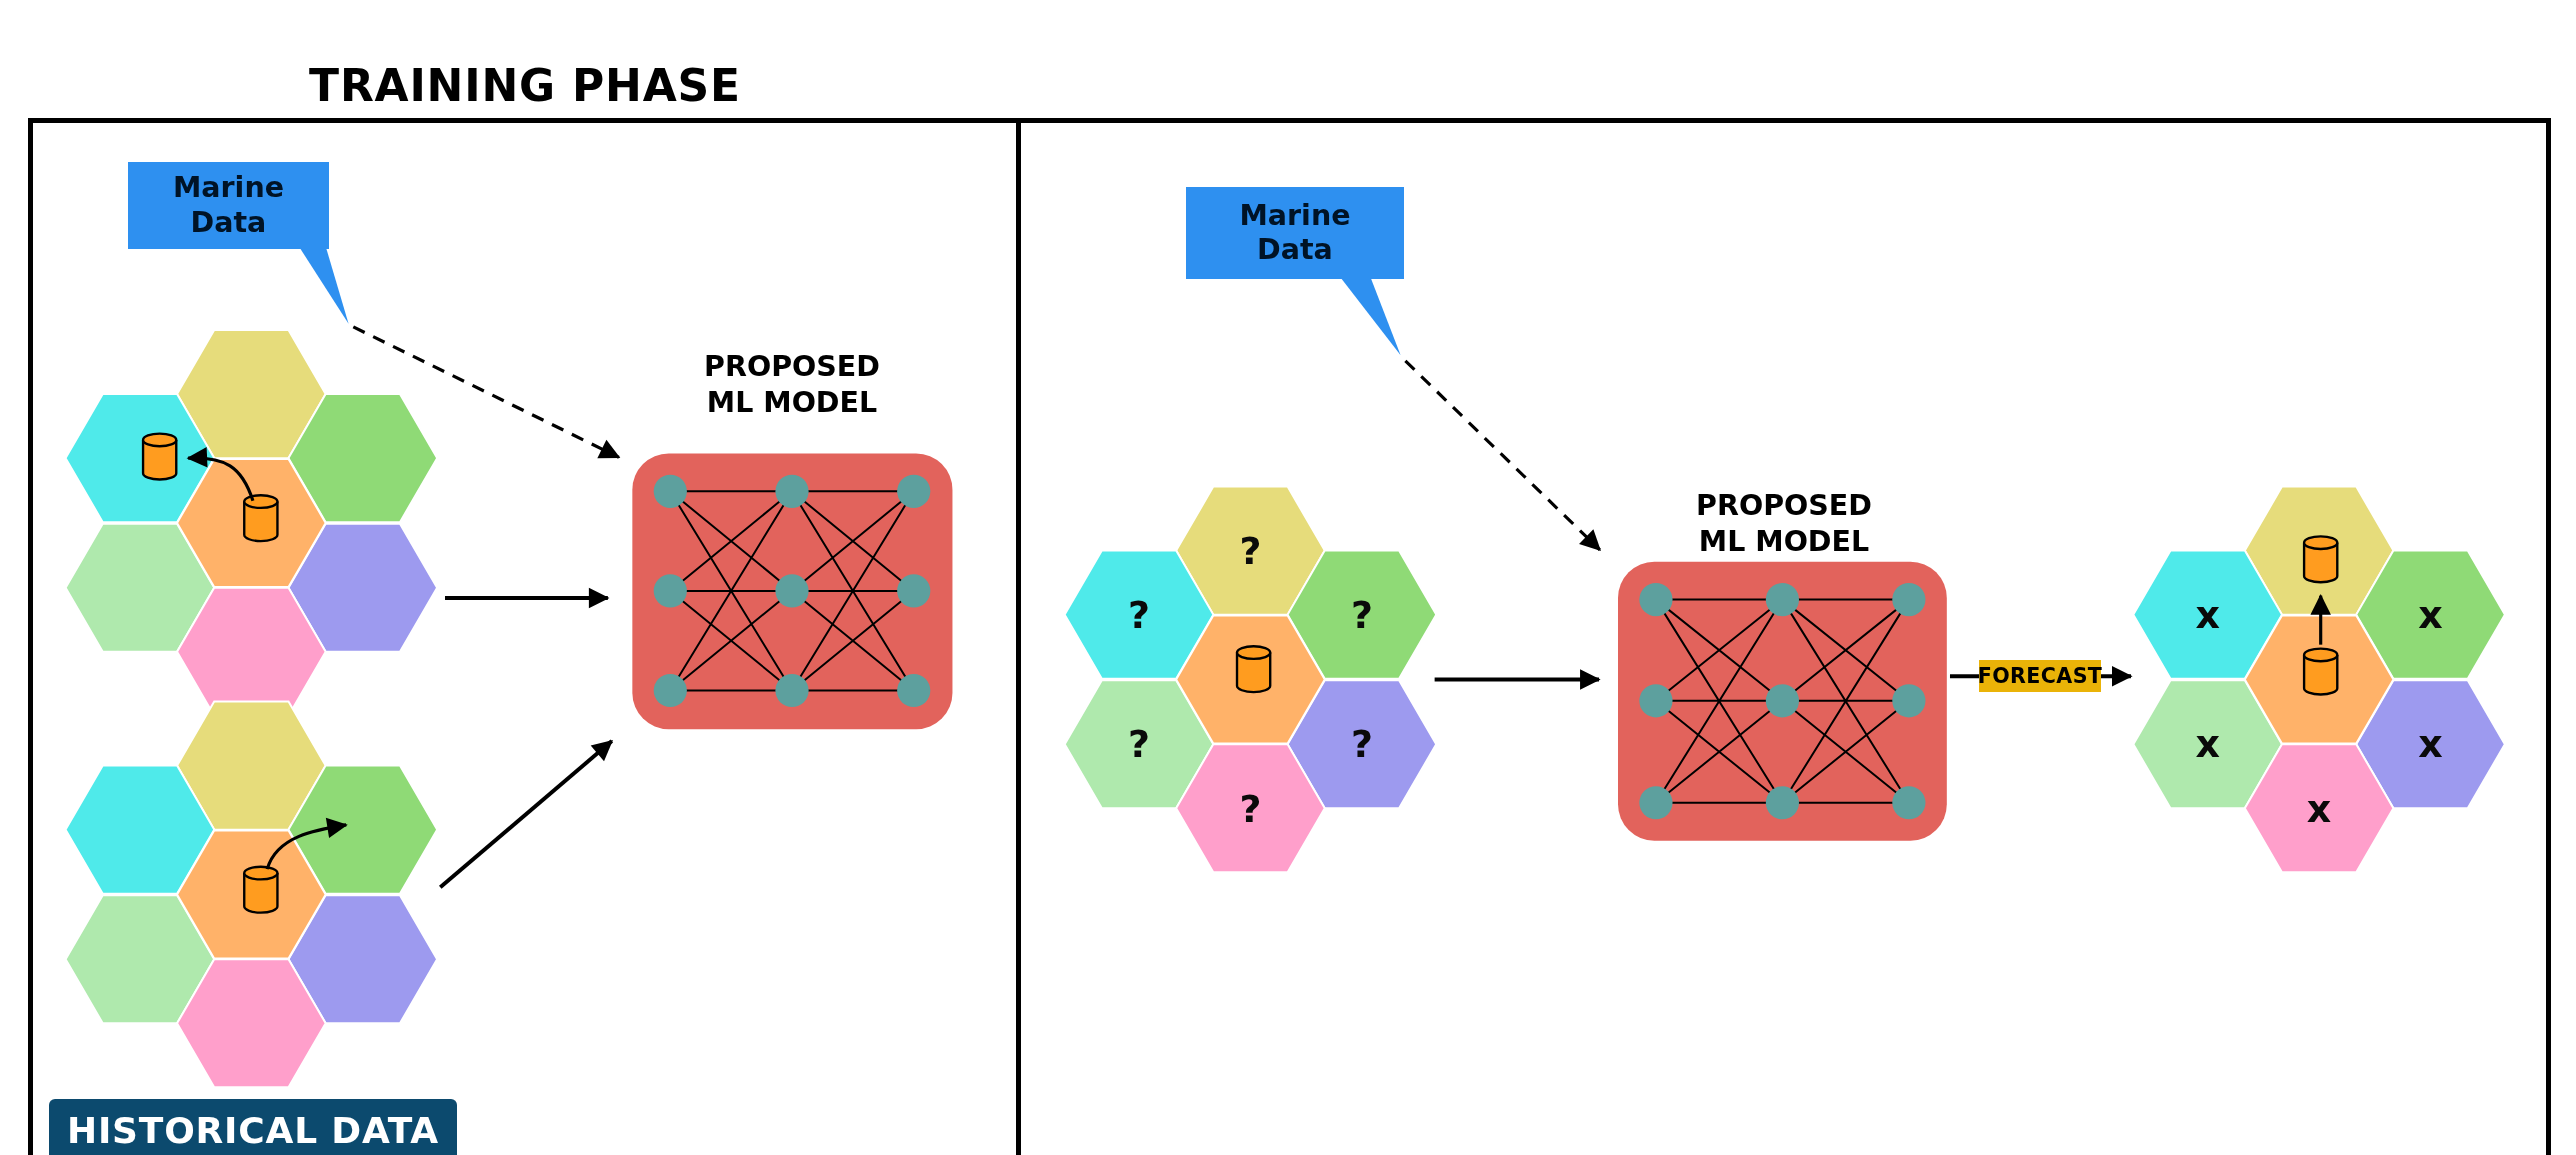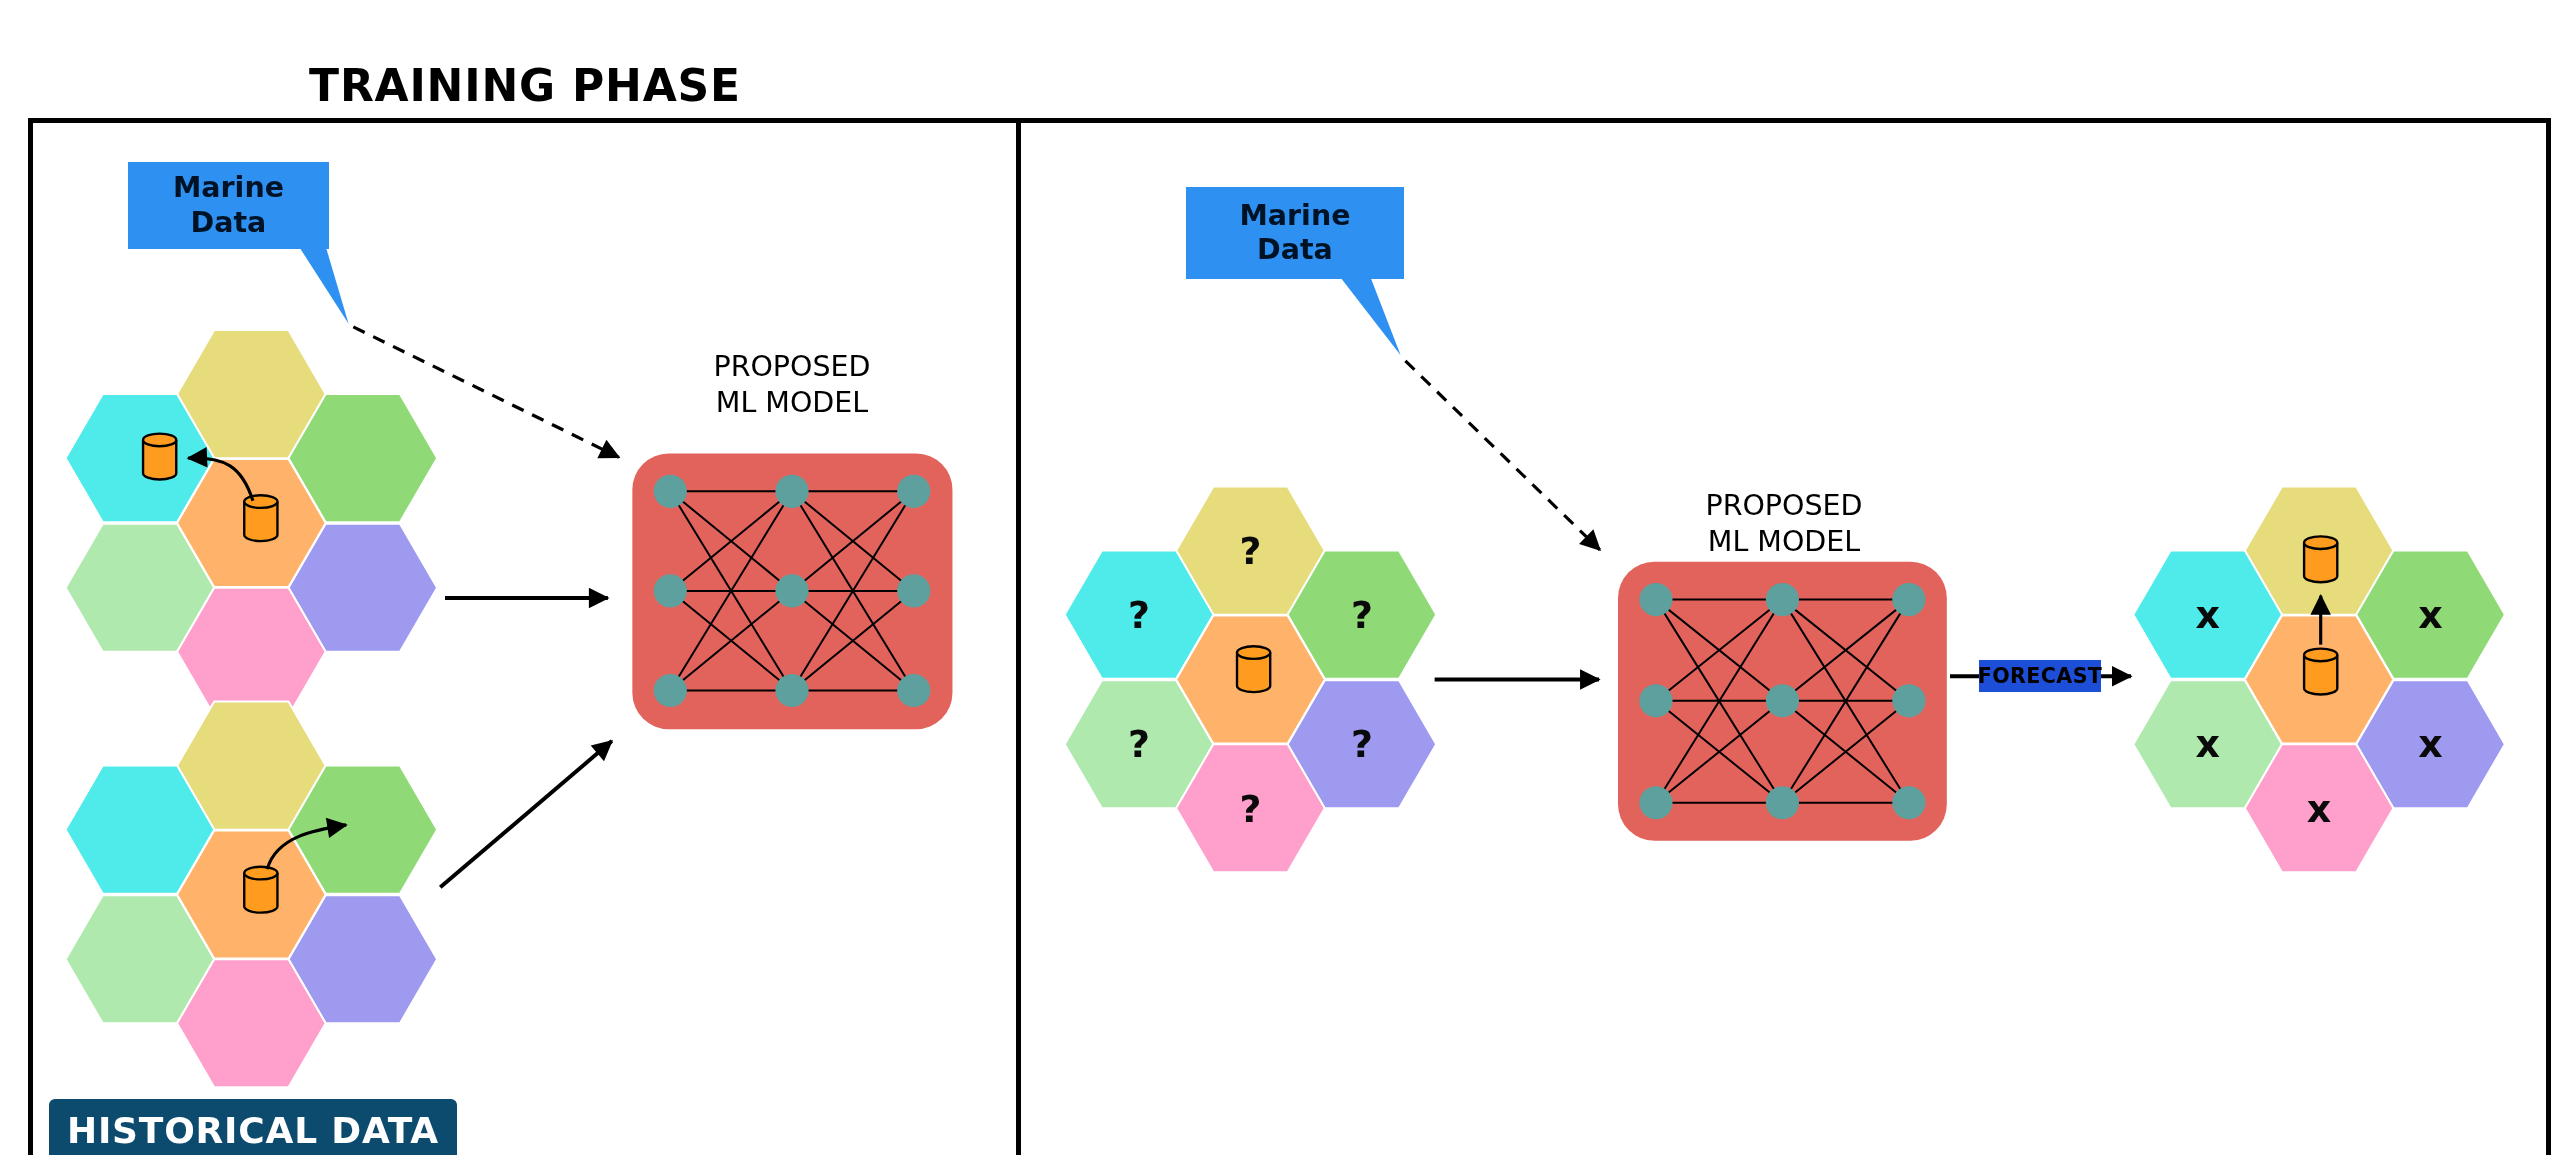--- a/index.html
+++ b/index.html
@@ -24,32 +24,32 @@
   svg.canvas{position:absolute;left:0;top:0;z-index:2;pointer-events:none;}
   .txt{position:absolute;z-index:3;}
   .bubble{
     background:#2E90F0;display:flex;align-items:center;justify-content:center;
     font-size:28.5px;font-weight:bold;line-height:1.2;text-align:center;
     white-space:pre-line;color:#001326;
   }
   .bubble-train{left:128px;top:123px;width:201px;height:87px;}
   .bubble-test{left:1186px;top:148px;width:218px;height:92px;}
   .model-label{
-    width:316px;text-align:center;font-size:28.5px;font-weight:normal;
+    width:316px;text-align:center;font-size:28.5px;font-weight:bold;
     line-height:1.25;white-space:pre-line;
   }
   .model-label-train{left:634px;top:310px;}
   .model-label-test{left:1626px;top:449px;}
   .badge{
     left:49px;top:1060px;width:408px;height:62px;background:#0c4a6e;
     border-radius:6px;display:flex;align-items:center;justify-content:center;
     color:#fff;font-size:36px;font-weight:bold;letter-spacing:0.8px;
   }
   .forecast{
-    left:1979px;top:621px;width:122px;height:32px;background:#1d4ed8;
+    left:1979px;top:621px;width:122px;height:32px;background:#eab308;
     display:flex;align-items:center;justify-content:center;
     font-size:20.6px;font-weight:bold;letter-spacing:0.4px;
   }
   text.mark{
     font-family:"DejaVu Sans","Liberation Sans",sans-serif;
     font-size:48px;font-weight:bold;fill:#0a0a0a;text-anchor:middle;
   }
 </style>
 </head>
 <body>

